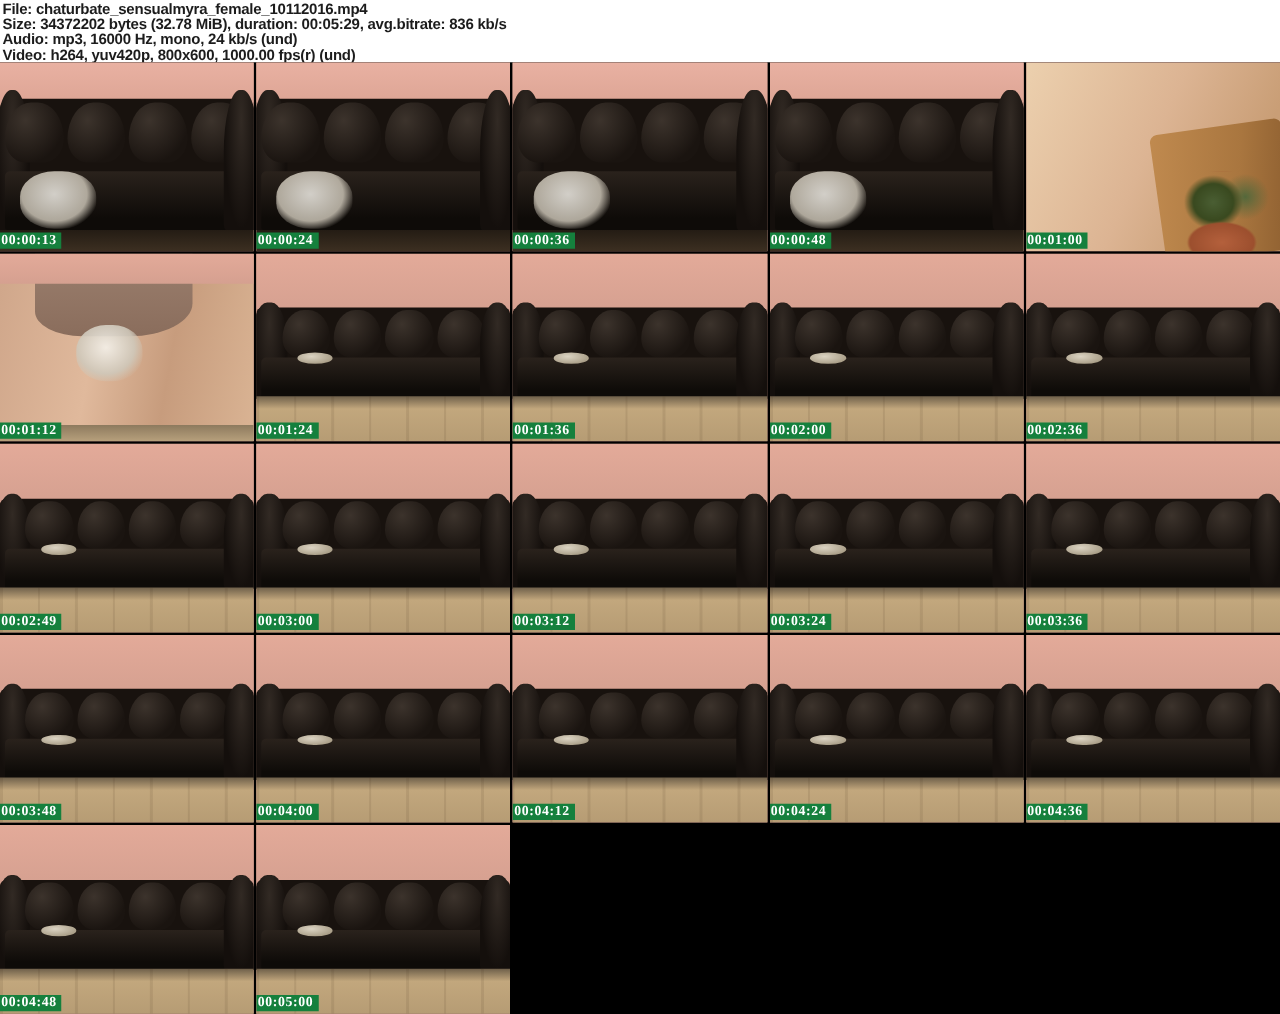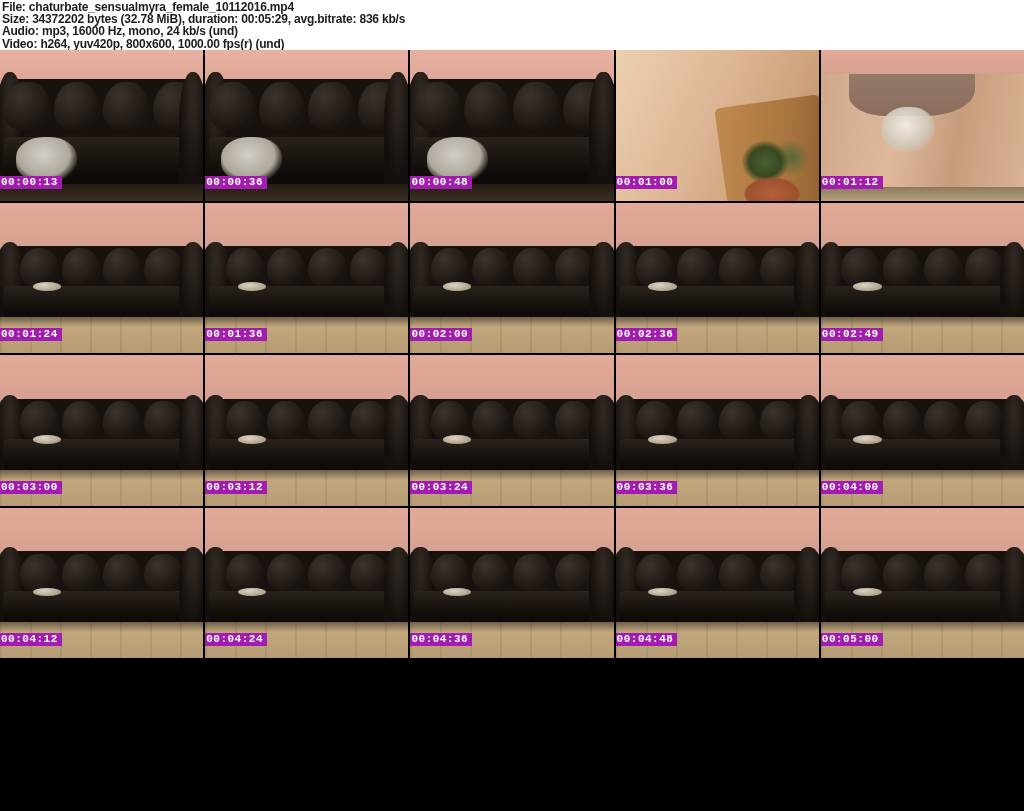--- a/index.html
+++ b/index.html
@@ -115,23 +115,23 @@
     border-radius: 0 0 40% 30%;
   }
   .v-legs .scene::after { 
     content: ""; position: absolute; left: 30%; top: 38%; width: 26%; height: 30%;
     background: radial-gradient(ellipse at 45% 40%, #f4f1ea, #cfc8ba 55%, rgba(190,180,160,0) 78%);
     border-radius: 45%; opacity: 0.9;
   }
 
   
   .ts {
-    position: absolute; left: 0; bottom: 12px;
-    background: #a21caf; color: #ffffff;
-    font-family: Liberation Mono, monospace;
+    position: absolute; left: 0; bottom: 2px;
+    background: #15803d; color: #ffffff;
+    font-family: Liberation Serif, serif;
     font-size: 11px; font-weight: 700; letter-spacing: 0.5px;
     line-height: 13px; padding: 0 4px 0 1px;
   }
 </style>
 </head>
 <body>
 
 <div class="info-header">
   <div class="info-line">File: chaturbate_sensualmyra_female_10112016.mp4</div>
   <div class="info-line">Size: 34372202 bytes (32.78 MiB), duration: 00:05:29, avg.bitrate: 836 kb/s</div>
@@ -167,20 +167,38 @@
           <div class="cushion"></div>
           <div class="cushion"></div>
           <div class="cushion"></div>
           <div class="cushion"></div>
         </div>
         <div class="seat"></div>
         <div class="arm right"></div>
       </div>
       <div class="floor"></div>
     </div>
+    <div class="ts">00:00:24</div>
+  </div>
+    <div class="cell v-closeup">
+    <div class="scene">
+      <div class="wall"></div>
+      <div class="couch">
+        <div class="arm left"></div>
+        <div class="cushions">
+          <div class="cushion"></div>
+          <div class="cushion"></div>
+          <div class="cushion"></div>
+          <div class="cushion"></div>
+        </div>
+        <div class="seat"></div>
+        <div class="arm right"></div>
+      </div>
+      <div class="floor"></div>
+    </div>
     <div class="ts">00:00:36</div>
   </div>
     <div class="cell v-closeup">
     <div class="scene">
       <div class="wall"></div>
       <div class="couch">
         <div class="arm left"></div>
         <div class="cushions">
           <div class="cushion"></div>
           <div class="cushion"></div>
@@ -381,20 +399,38 @@
           <div class="cushion"></div>
           <div class="cushion"></div>
           <div class="cushion"></div>
           <div class="cushion"></div>
         </div>
         <div class="seat"></div>
         <div class="arm right"></div>
       </div>
       <div class="floor"></div>
     </div>
+    <div class="ts">00:03:48</div>
+  </div>
+    <div class="cell v-wide">
+    <div class="scene">
+      <div class="wall"></div>
+      <div class="couch">
+        <div class="arm left"></div>
+        <div class="cushions">
+          <div class="cushion"></div>
+          <div class="cushion"></div>
+          <div class="cushion"></div>
+          <div class="cushion"></div>
+        </div>
+        <div class="seat"></div>
+        <div class="arm right"></div>
+      </div>
+      <div class="floor"></div>
+    </div>
     <div class="ts">00:04:00</div>
   </div>
     <div class="cell v-wide">
     <div class="scene">
       <div class="wall"></div>
       <div class="couch">
         <div class="arm left"></div>
         <div class="cushions">
           <div class="cushion"></div>
           <div class="cushion"></div>

